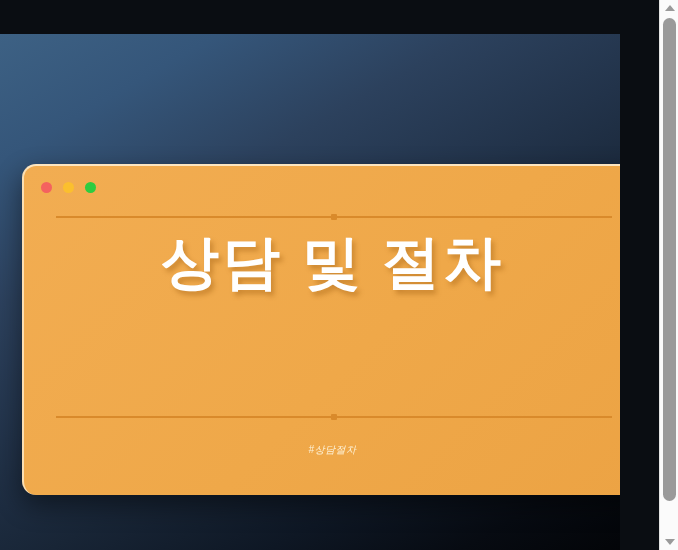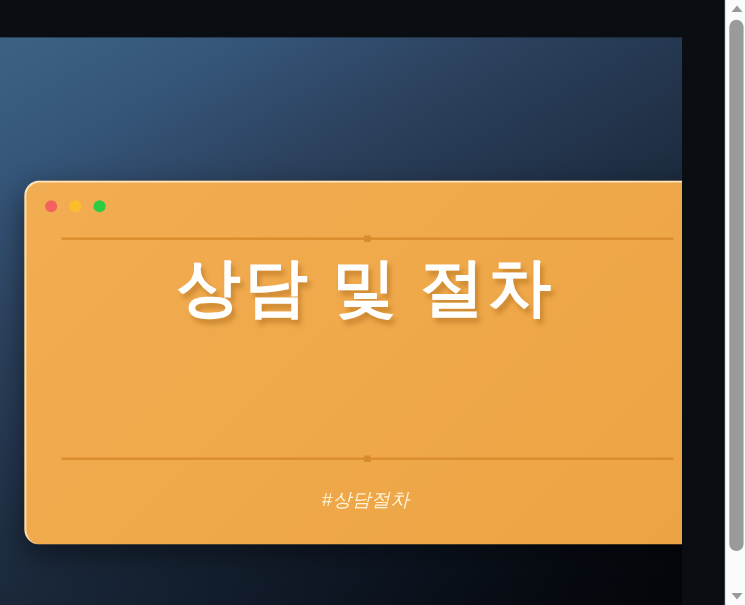--- a/index.html
+++ b/index.html
@@ -116,21 +116,21 @@
     letter-spacing: 2px;
     color: #fdf0cd;
     text-shadow: 2px 2px 4px rgba(150, 85, 10, 0.28);
   }
   #slide-hashtag {
     position: absolute;
     left: 0;
     top: 277px;
     width: 100%;
     text-align: center;
-    font-size: 17px;
+    font-size: 10px;
     font-style: italic;
     letter-spacing: 0.5px;
     color: #fdf2d8;
   }
 
   
   #scrollbar {
     position: absolute;
     right: 0;
     top: 0;

